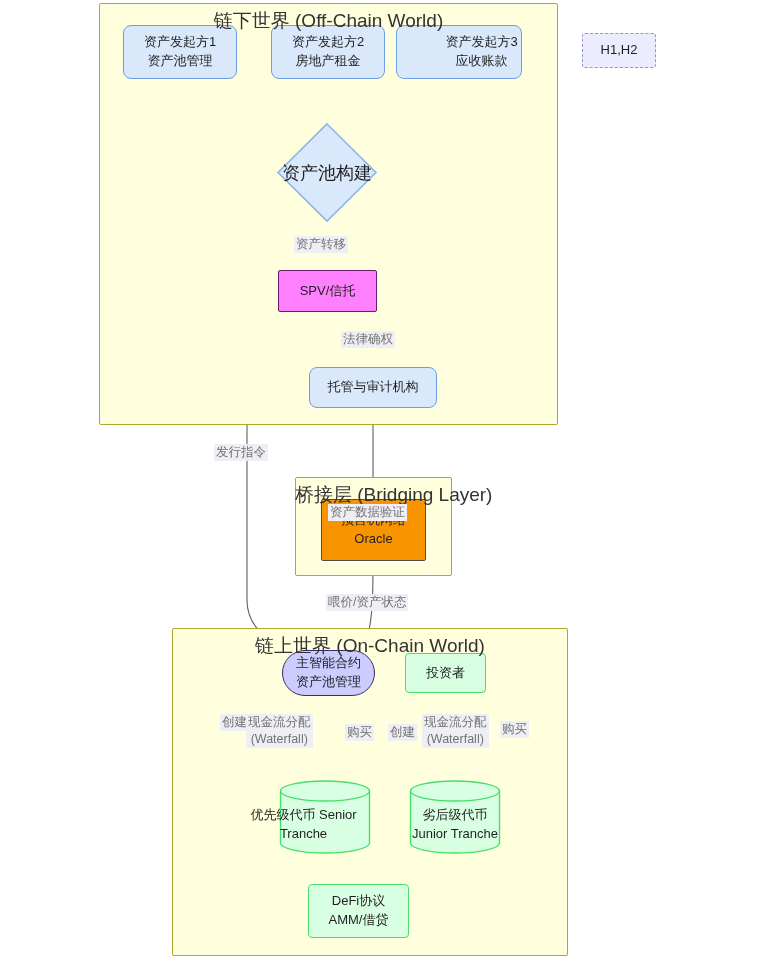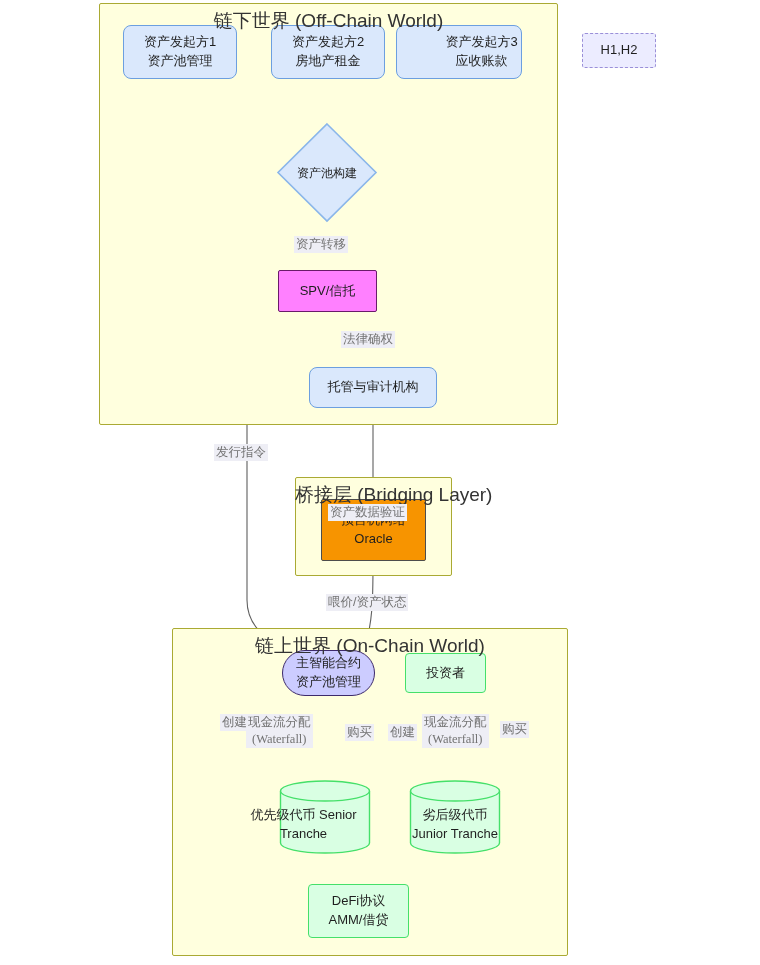--- a/index.html
+++ b/index.html
@@ -97,21 +97,21 @@
   .diamond-wrap {
     position: absolute;
     z-index: 5;
   }
   .diamond-label {
     position: absolute;
     width: 100%;
     top: 50%;
     transform: translateY(-50%);
     text-align: center;
-    font-size: 12px;
+    font-size: 18px;
     color: #1f1f1f;
     white-space: nowrap;
   }
 
   
   .cyl {
     position: absolute;
     z-index: 5;
   }
   .cyl-label {
@@ -134,21 +134,20 @@
     white-space: nowrap;
     z-index: 7;
     text-align: center;
     line-height: 1.35;
   }
   .edge-label.two { background: none; }
   .edge-label.two span {
     display: block;
     background: #eeeef5;
     padding: 0 2px;
-    font-family: Liberation Serif, serif;
   }
 </style>
 </head>
 <body>
 
 <div id="canvas">
 
   <div class="subgraph" style="left:99px; top:3px; width:459px; height:422px;"></div>
 
   <div class="subgraph" style="left:295px; top:477px; width:157px; height:99px;"></div>

